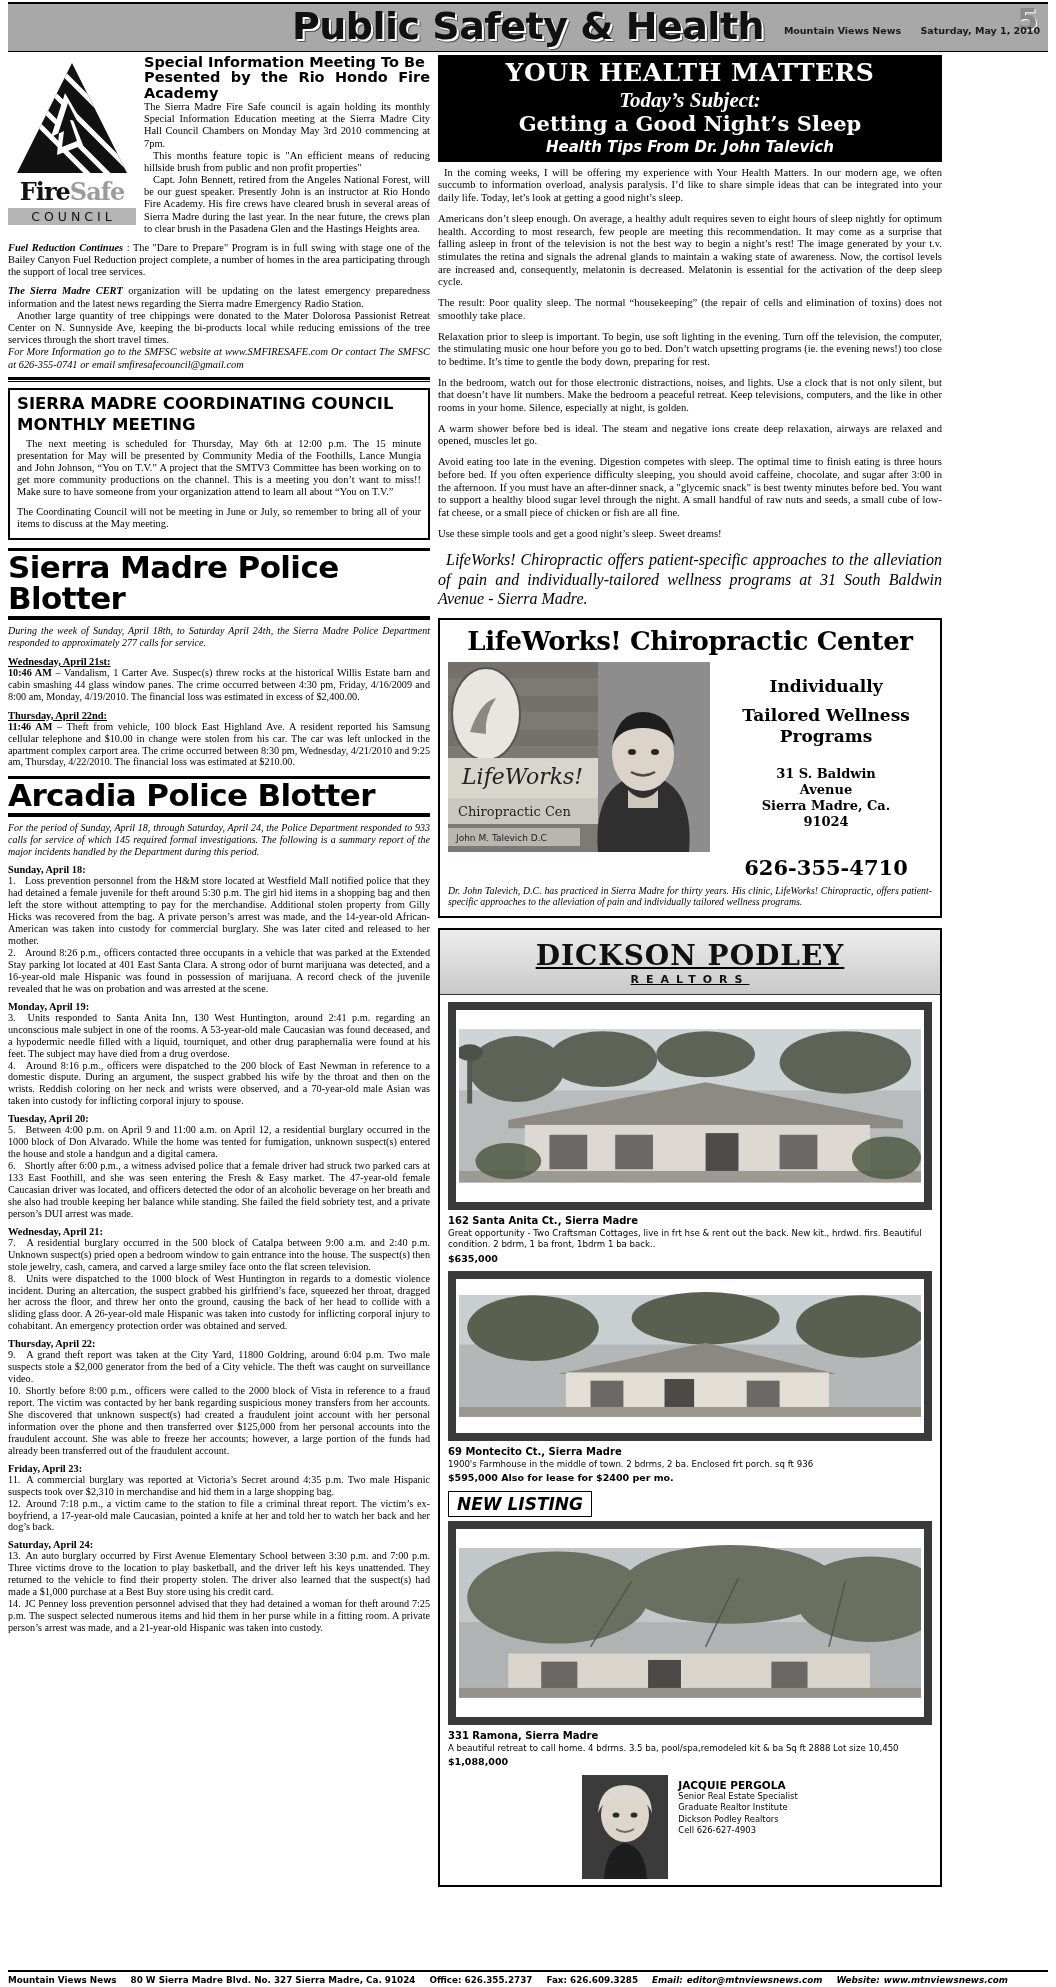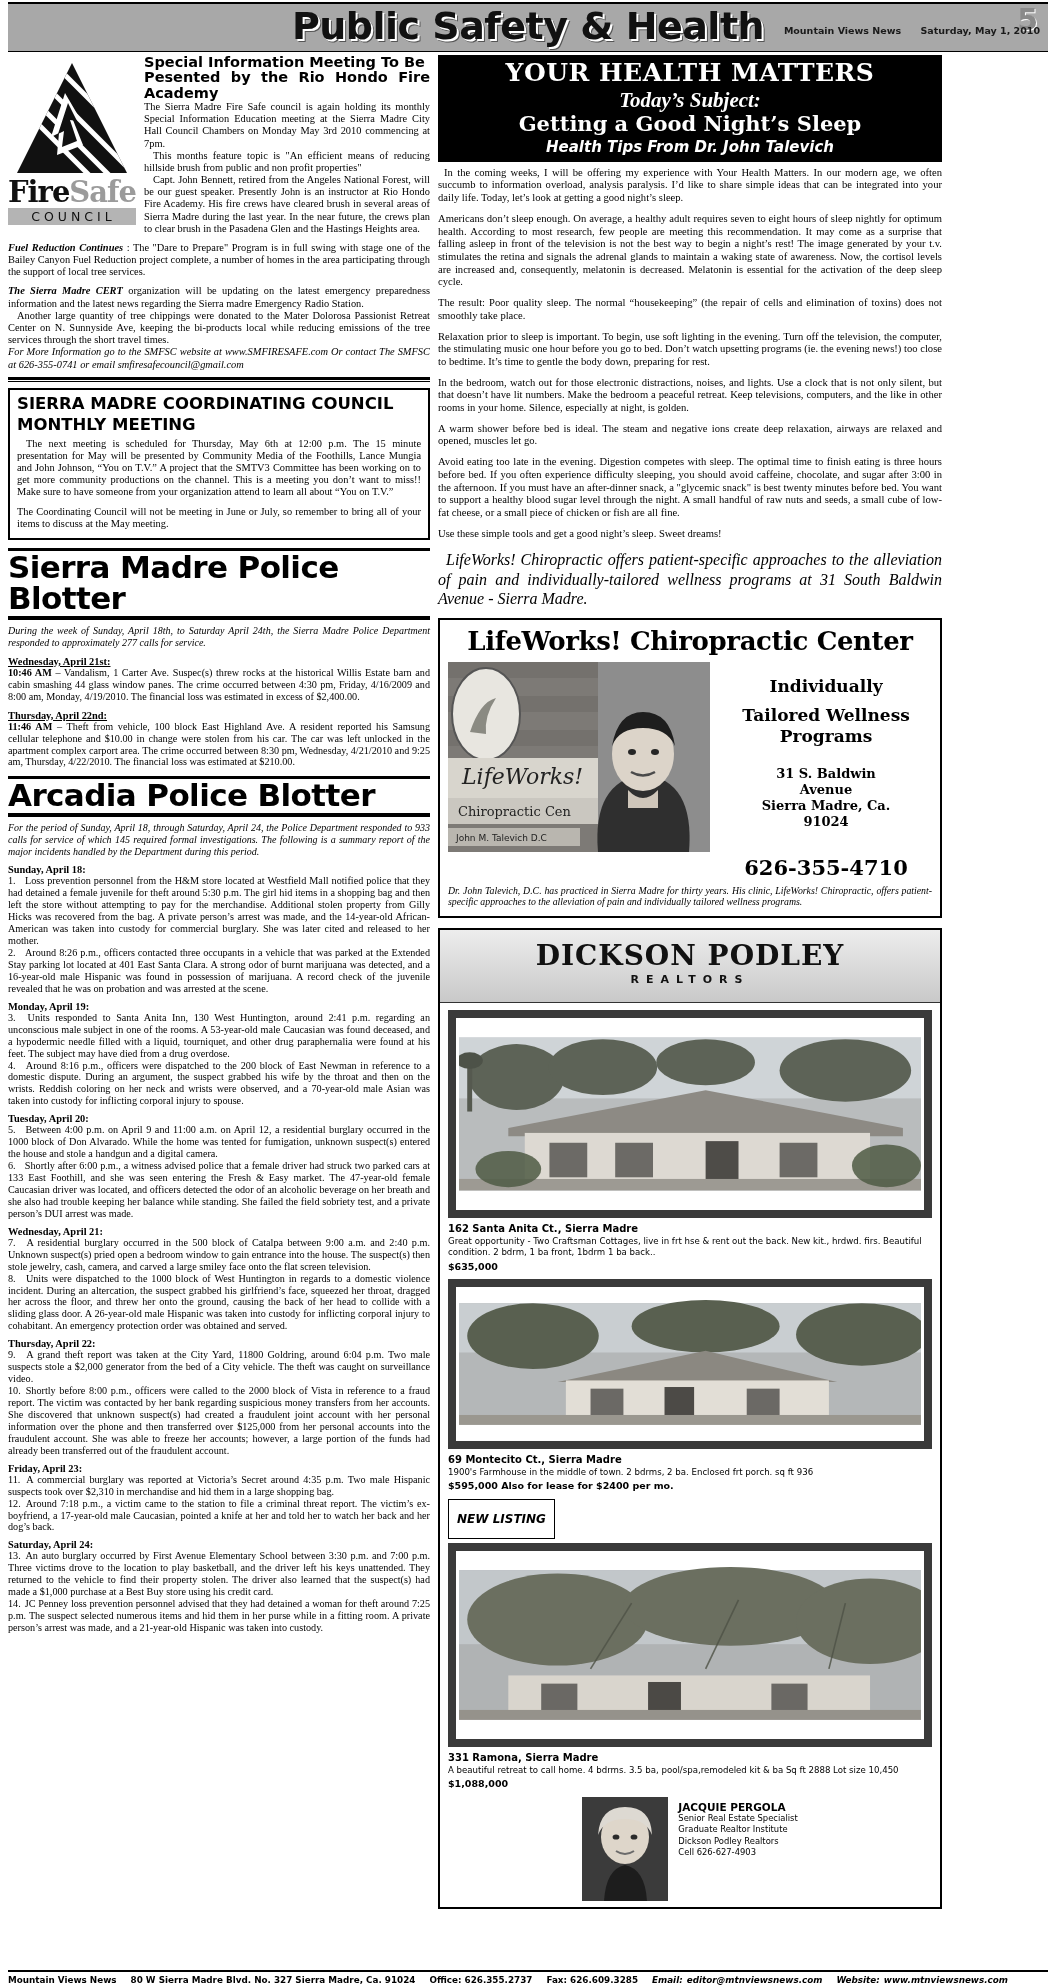--- a/index.html
+++ b/index.html
@@ -71,21 +71,21 @@
   .rule-thick { border-top: 3px solid #000; margin: 6px 0 0 0; }
   .rule-thin  { border-top: 1px solid #000; margin: 1px 0 0 0; }
 
   
   .firesafe-wrap { display: flex; gap: 8px; }
   .firesafe-logo { width: 128px; flex: 0 0 128px; padding-top: 4px; }
   .fs-triangle { position: relative; width: 118px; height: 118px; margin: 0 auto; }
   .fs-triangle svg { display: block; }
   .fs-word {
     text-align: center; font-family: "DejaVu Serif", serif;
-    font-weight: bold; font-size: 29px; letter-spacing: -1px; line-height: 30px;
+    font-weight: bold; font-size: 24px; letter-spacing: -1px; line-height: 30px;
   }
   .fs-word .fire { color: #111; }
   .fs-word .safe { color: #9b9b9b; }
   .fs-council {
     background: #b4b4b4; color: #111;
     font-family: "DejaVu Sans", sans-serif; font-size: 12.5px;
     letter-spacing: 4px; text-align: center; font-weight: 400;
     padding: 1px 0 1px 3px; margin-top: 1px;
   }
   .firesafe-text { flex: 1; }
@@ -146,21 +146,21 @@
   .lw-body { display: flex; gap: 10px; margin-top: 6px; }
   .lw-photo { width: 262px; flex: 0 0 262px; position: relative; }
   .lw-right { flex: 1; text-align: center; font-family: "DejaVu Serif", serif; font-weight: bold; }
   .lw-line1 { font-size: 17px; line-height: 1.25; margin-top: 14px; }
   .lw-addr { font-size: 13px; line-height: 1.25; margin-top: 18px; }
   .lw-phone { font-size: 21px; margin-top: 24px; }
   .lw-caption { font-style: italic; font-size: 9.8px; line-height: 1.2; margin-top: 5px; text-align: justify; }
 
   
   .realtor-box { border: 2px solid #000; margin-top: 10px; padding: 0 0 6px 0; background:#fff; }
-  .dp-header { background: linear-gradient(#ededed,#c9c9c9); padding: 9px 0 16px 0; border-bottom:1px solid #333; }
+  .dp-header { background: linear-gradient(#ededed,#c9c9c9); padding: 9px 0 8px 0; border-bottom:1px solid #333;text-decoration:underline; }
   .dp-name {
     font-family: "DejaVu Serif", serif; font-weight: bold;
     font-size: 28px; letter-spacing: 1px; text-align: center; color:#111;
   }
   .dp-sub {
     font-family: "DejaVu Sans", sans-serif; font-weight: bold;
     font-size: 11px; letter-spacing: 7px; text-align: center; color:#111; margin-top: 1px;
   }
   .listing { padding: 7px 8px 0 8px; }
   .listing .frame { border: 8px solid #3a3a3a; background:#fff; padding: 3px; }
@@ -169,21 +169,21 @@
     font-size: 10px; margin-top: 5px;
   }
   .listing-desc {
     font-family: "DejaVu Sans", sans-serif; font-size: 8.6px; line-height: 1.3; margin-top: 2px;
   }
   .listing-price {
     font-family: "DejaVu Sans", sans-serif; font-weight: bold; font-size: 9.5px; margin-top: 2px;
   }
   .new-listing-tag {
     font-family: "DejaVu Sans", sans-serif; font-weight: bold; font-style: italic;
-    font-size: 12px; border: 1px solid #000; display: inline-block; padding: 12px 8px; margin: 8px 0 4px 8px;
+    font-size: 17px; border: 1px solid #000; display: inline-block; padding: 2px 8px; margin: 8px 0 4px 8px;
   }
   .agent-row { display: flex; gap: 10px; padding: 8px 8px 0 8px; align-items: flex-start; }
   .agent-photo { width: 86px; height: 104px; flex: 0 0 86px; background: #4a4a4a; position: relative; overflow: hidden; }
   .agent-info { font-family: "DejaVu Sans", sans-serif; padding-top: 4px; }
   .agent-name { font-weight: bold; font-size: 10.5px; }
   .agent-meta { font-size: 8.4px; line-height: 1.35; }
 
   
   .footer {
     position: absolute; left: 8px; right: 8px; bottom: 4px;

